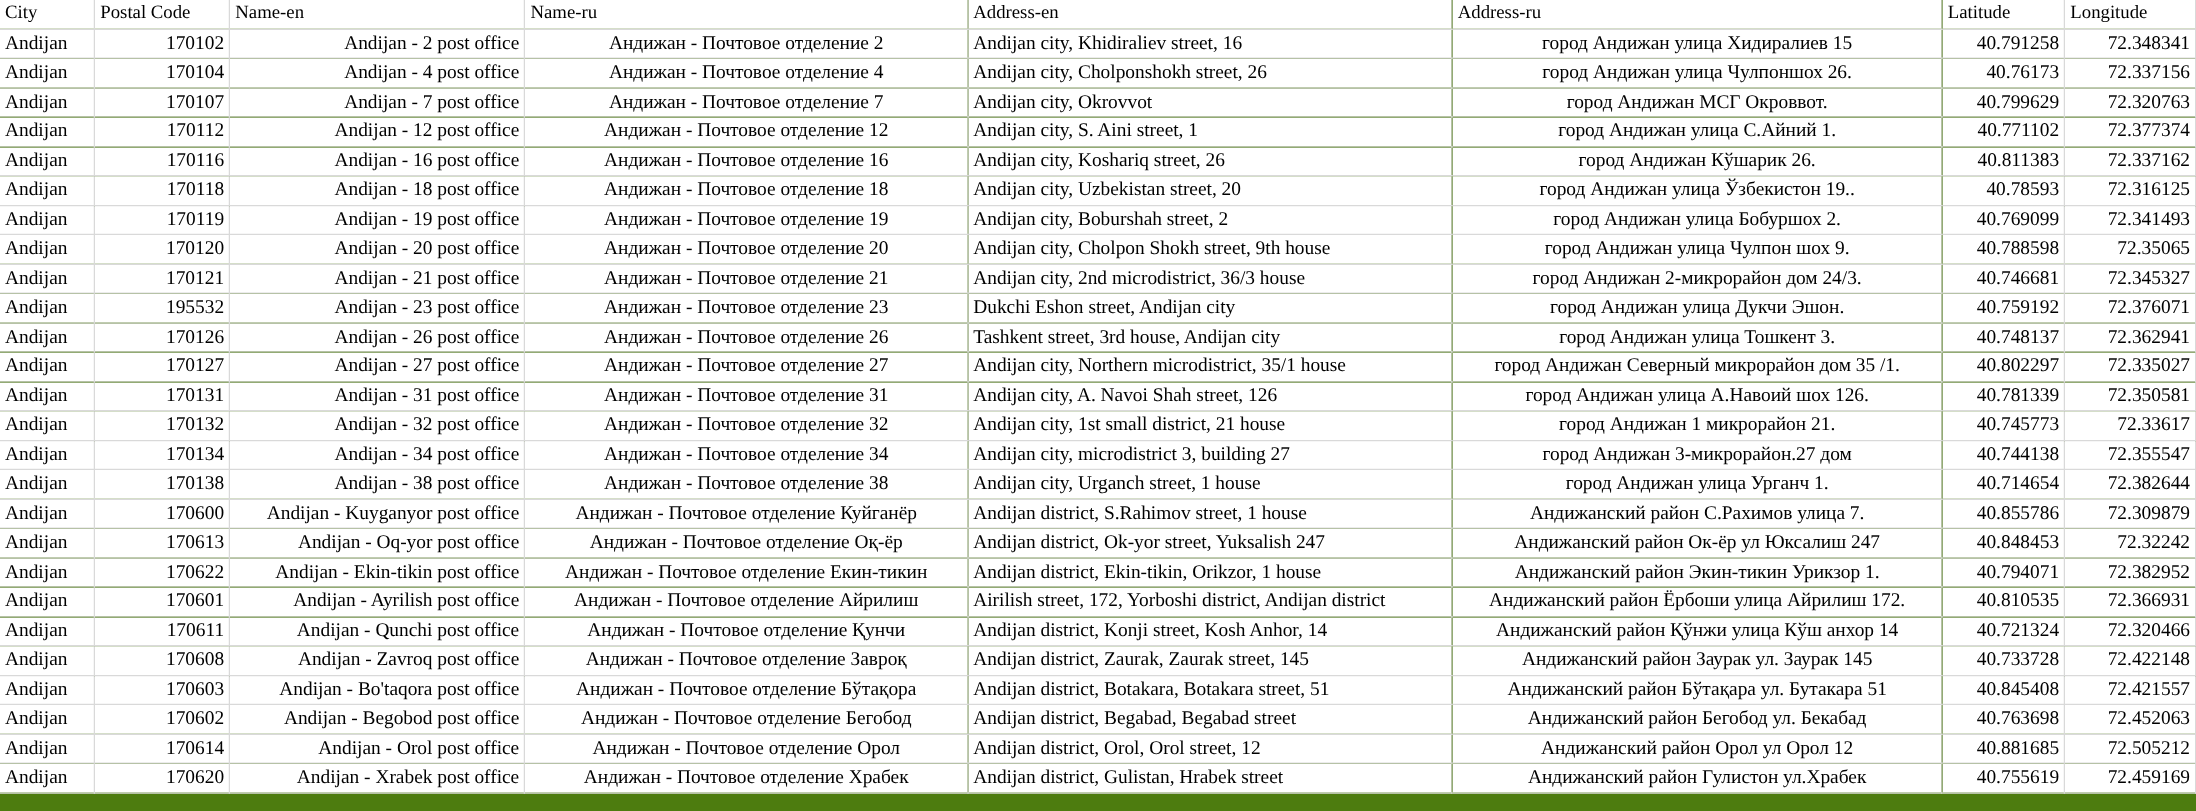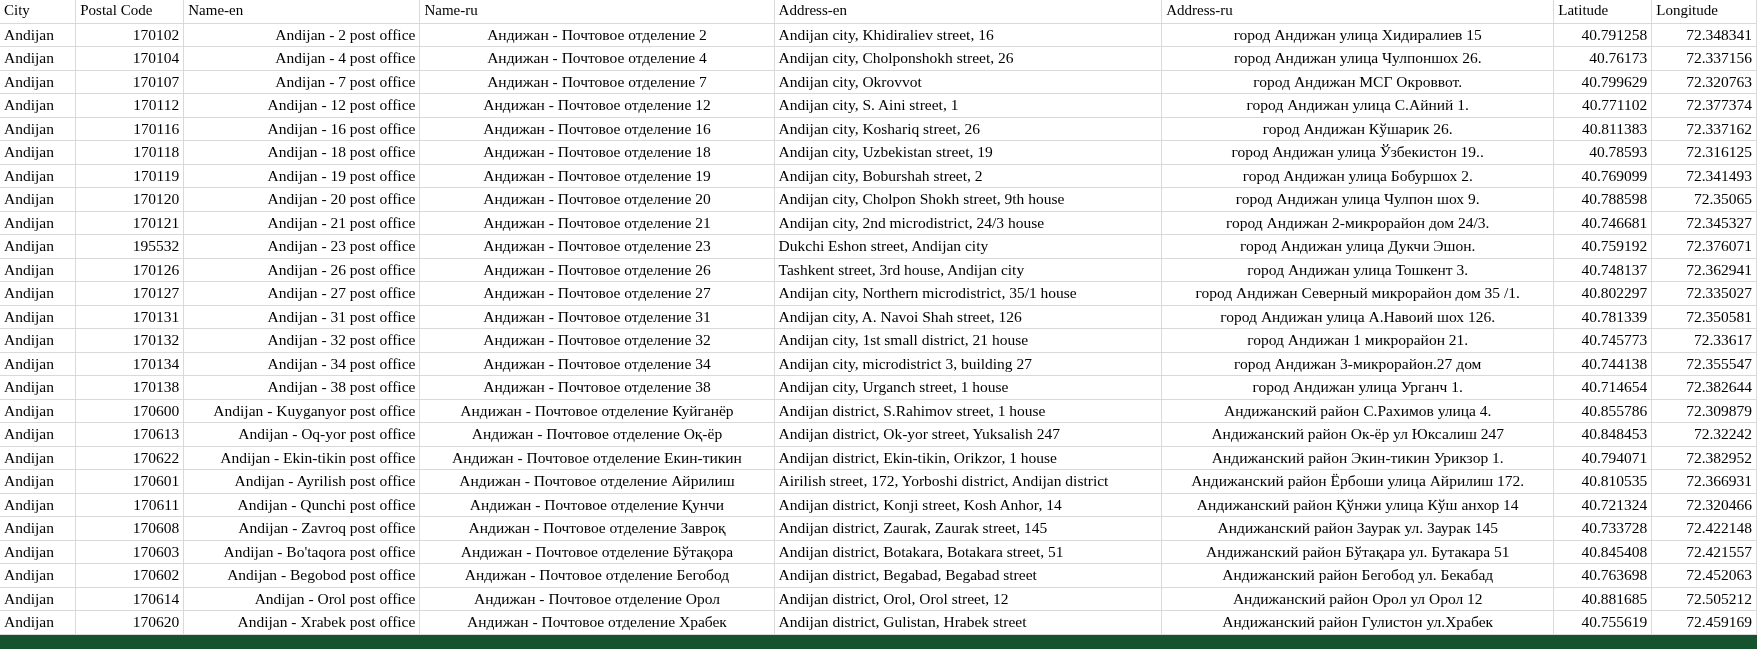--- a/index.html
+++ b/index.html
@@ -10,21 +10,21 @@
   body {
     font-family: "Liberation Serif", "DejaVu Serif", serif;
     color: #000000;
     -webkit-font-smoothing: antialiased;
   }
   .sheet {
     width: 1757px;
     height: 649px;
     overflow: hidden;
     position: relative;
-    background: #14532d;
+    background: #4d7c0f;
   }
   table.grid {
     border-collapse: collapse;
     table-layout: fixed;
     width: 1757px;
     font-size: 15.5px;
     line-height: 1;
   }
   table.grid td, table.grid th {
     border-bottom: 1px solid #d9d9d9;
@@ -133,21 +133,21 @@
           <td class="c-adren">Andijan city, Koshariq street, 26</td>
           <td class="c-adrru">город Андижан    Кўшарик  26.</td>
           <td class="c-lat">40.811383</td>
           <td class="c-lon">72.337162</td>
         </tr>
         <tr>
           <td class="c-city">Andijan</td>
           <td class="c-postal">170118</td>
           <td class="c-nameen">Andijan - 18 post office</td>
           <td class="c-nameru">Андижан - Почтовое отделение 18</td>
-          <td class="c-adren">Andijan city, Uzbekistan street, 19</td>
+          <td class="c-adren">Andijan city, Uzbekistan street, 20</td>
           <td class="c-adrru">город Андижан улица   Ўзбекистон 19..</td>
           <td class="c-lat">40.78593</td>
           <td class="c-lon">72.316125</td>
         </tr>
         <tr>
           <td class="c-city">Andijan</td>
           <td class="c-postal">170119</td>
           <td class="c-nameen">Andijan - 19 post office</td>
           <td class="c-nameru">Андижан - Почтовое отделение 19</td>
           <td class="c-adren">Andijan city, Boburshah street, 2</td>
@@ -163,21 +163,21 @@
           <td class="c-adren">Andijan city, Cholpon Shokh street, 9th house</td>
           <td class="c-adrru">город Андижан улица  Чулпон шох 9.</td>
           <td class="c-lat">40.788598</td>
           <td class="c-lon">72.35065</td>
         </tr>
         <tr>
           <td class="c-city">Andijan</td>
           <td class="c-postal">170121</td>
           <td class="c-nameen">Andijan - 21 post office</td>
           <td class="c-nameru">Андижан - Почтовое отделение 21</td>
-          <td class="c-adren">Andijan city, 2nd microdistrict, 24/3 house</td>
+          <td class="c-adren">Andijan city, 2nd microdistrict, 36/3 house</td>
           <td class="c-adrru">город Андижан 2-микрорайон  дом  24/3.</td>
           <td class="c-lat">40.746681</td>
           <td class="c-lon">72.345327</td>
         </tr>
         <tr>
           <td class="c-city">Andijan</td>
           <td class="c-postal">195532</td>
           <td class="c-nameen">Andijan - 23 post office</td>
           <td class="c-nameru">Андижан - Почтовое отделение 23</td>
           <td class="c-adren">Dukchi Eshon street, Andijan city</td>
@@ -244,21 +244,21 @@
           <td class="c-adrru">город Андижан улица   Урганч 1.</td>
           <td class="c-lat">40.714654</td>
           <td class="c-lon">72.382644</td>
         </tr>
         <tr>
           <td class="c-city">Andijan</td>
           <td class="c-postal">170600</td>
           <td class="c-nameen">Andijan - Kuyganyor post office</td>
           <td class="c-nameru">Андижан - Почтовое отделение Куйганёр</td>
           <td class="c-adren">Andijan district, S.Rahimov street, 1 house</td>
-          <td class="c-adrru">Андижанский район С.Рахимов улица  4.</td>
+          <td class="c-adrru">Андижанский район С.Рахимов улица  7.</td>
           <td class="c-lat">40.855786</td>
           <td class="c-lon">72.309879</td>
         </tr>
         <tr>
           <td class="c-city">Andijan</td>
           <td class="c-postal">170613</td>
           <td class="c-nameen">Andijan - Oq-yor post office</td>
           <td class="c-nameru">Андижан - Почтовое отделение Оқ-ёр</td>
           <td class="c-adren">Andijan district, Ok-yor street, Yuksalish 247</td>
           <td class="c-adrru">Андижанский район  Ок-ёр  ул Юксалиш   247</td>

